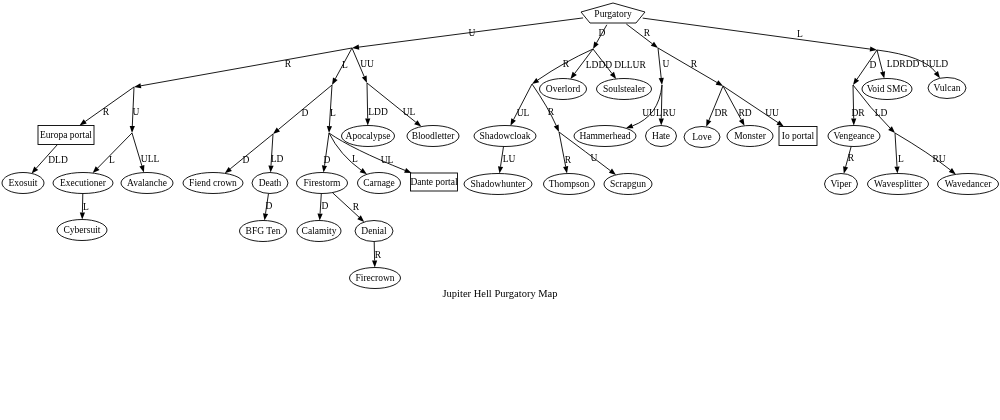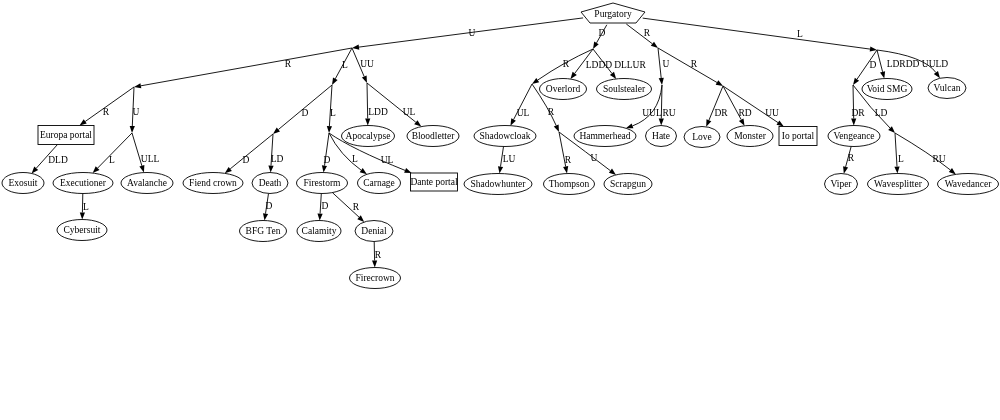--- a/index.html
+++ b/index.html
@@ -239,13 +239,14 @@
       <text x="947" y="91.2" text-anchor="middle" font-size="9.5" fill="#000000" font-family="&quot;Liberation Serif&quot;,&quot;DejaVu Serif&quot;,serif">Vulcan</text>
       <ellipse cx="854" cy="136" rx="26" ry="10.5" fill="#ffffff" stroke="#000000" stroke-width="0.9"></ellipse>
       <text x="854" y="139.2" text-anchor="middle" font-size="9.5" fill="#000000" font-family="&quot;Liberation Serif&quot;,&quot;DejaVu Serif&quot;,serif">Vengeance</text>
       <ellipse cx="841" cy="184" rx="16.5" ry="10.5" fill="#ffffff" stroke="#000000" stroke-width="0.9"></ellipse>
       <text x="841" y="187.2" text-anchor="middle" font-size="9.5" fill="#000000" font-family="&quot;Liberation Serif&quot;,&quot;DejaVu Serif&quot;,serif">Viper</text>
       <ellipse cx="898" cy="184" rx="30.5" ry="10.5" fill="#ffffff" stroke="#000000" stroke-width="0.9"></ellipse>
       <text x="898" y="187.2" text-anchor="middle" font-size="9.5" fill="#000000" font-family="&quot;Liberation Serif&quot;,&quot;DejaVu Serif&quot;,serif">Wavesplitter</text>
       <ellipse cx="968" cy="184" rx="30.5" ry="10.5" fill="#ffffff" stroke="#000000" stroke-width="0.9"></ellipse>
       <text x="968" y="187.2" text-anchor="middle" font-size="9.5" fill="#000000" font-family="&quot;Liberation Serif&quot;,&quot;DejaVu Serif&quot;,serif">Wavedancer</text>
     </svg>
+  <div class="caption">Jupiter Hell Purgatory Map</div>
 </div>
 
 </body></html>

